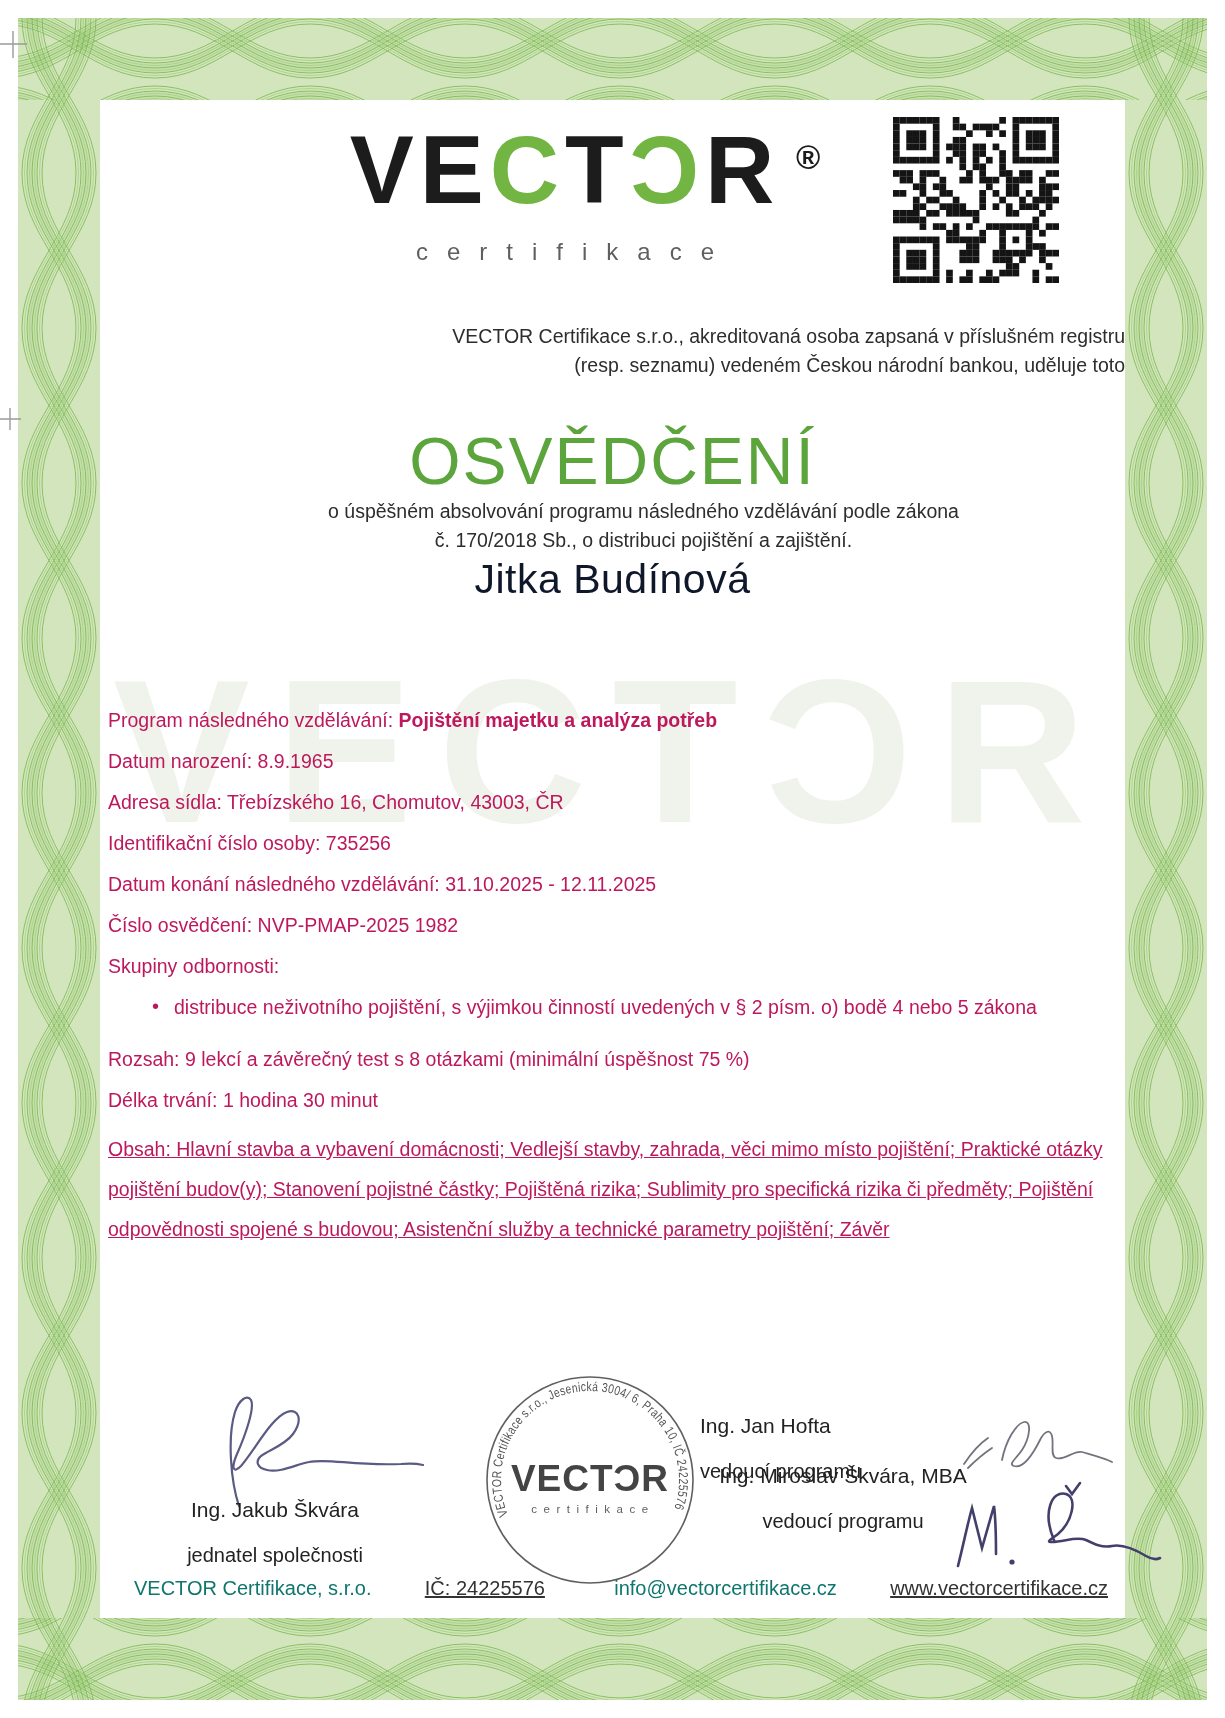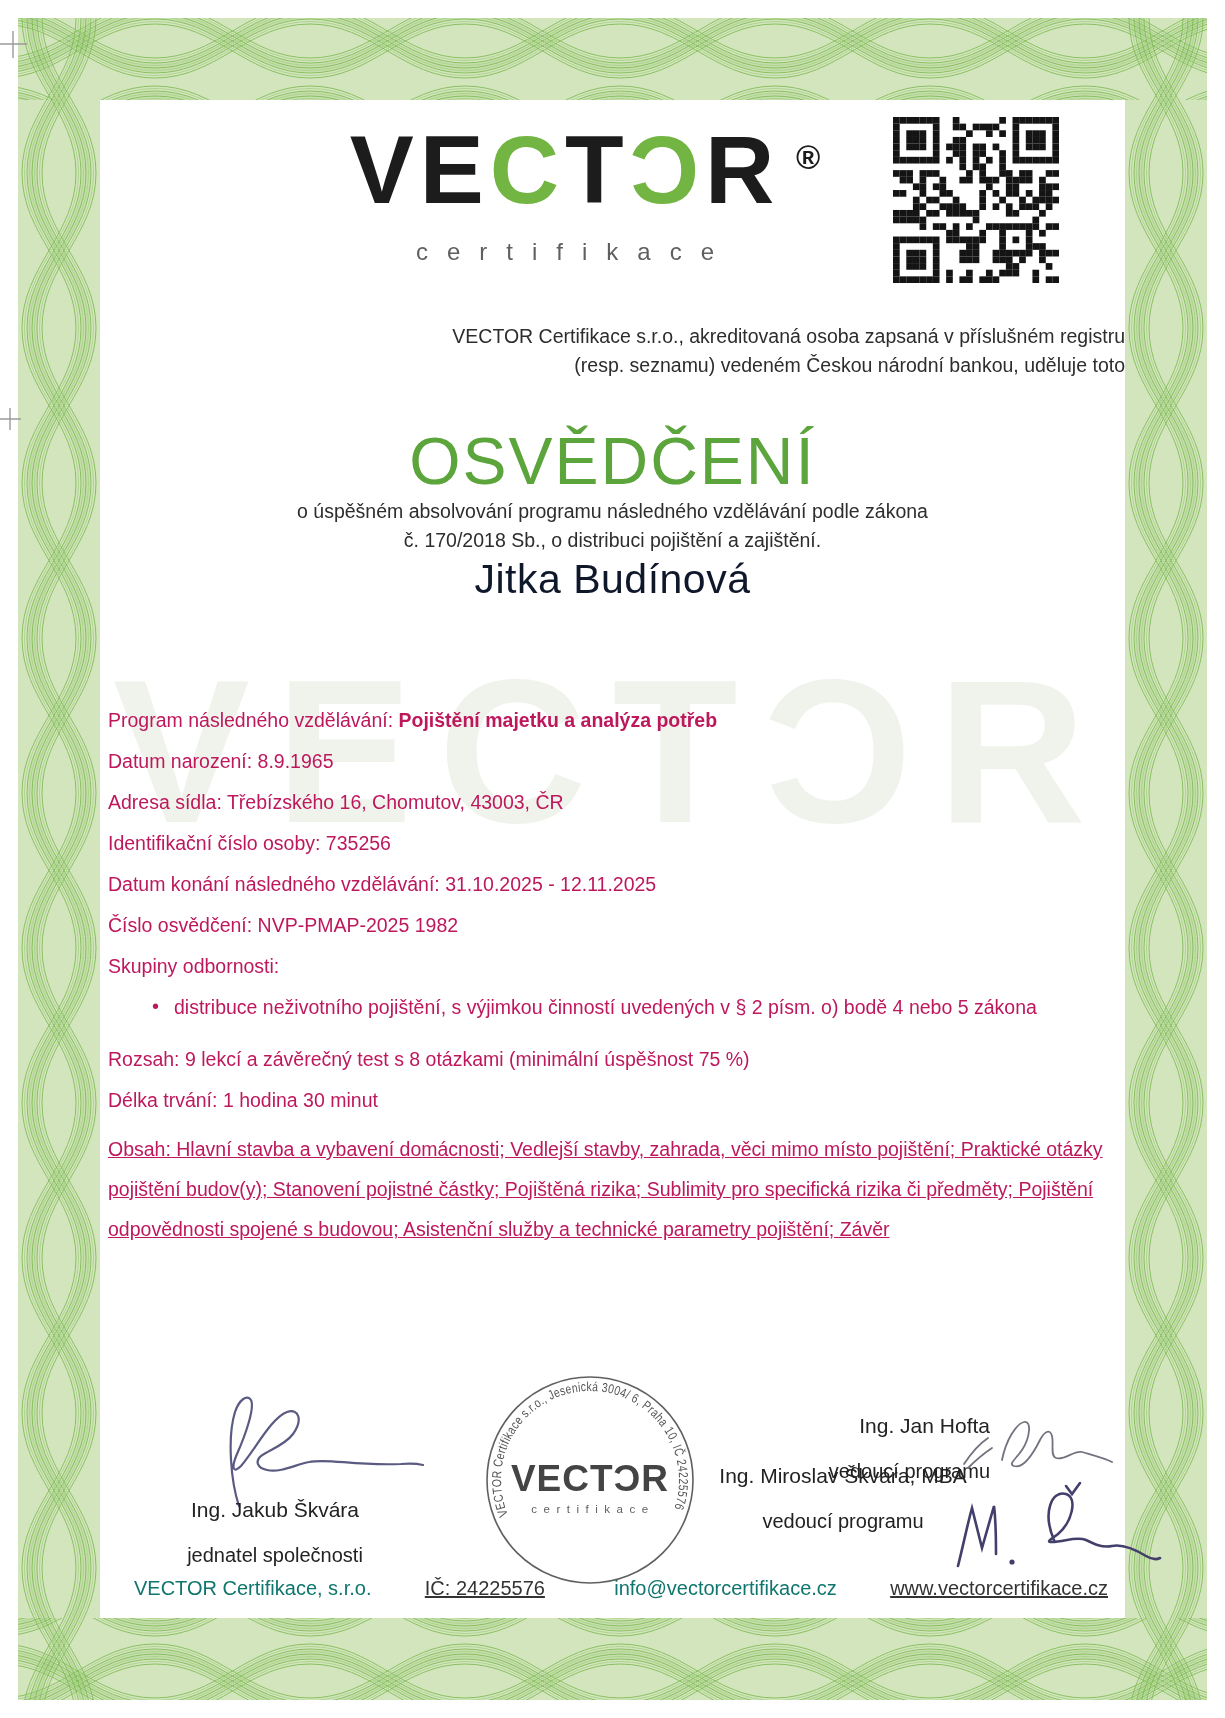--- a/index.html
+++ b/index.html
@@ -17,39 +17,39 @@
   .logo .reg{position:absolute;top:-12px;right:-40px;font-size:33px;letter-spacing:0;}
   .logo-sub{left:100px;top:238px;width:930px;text-align:center;font-size:24px;letter-spacing:19px;
             padding-left:19px;box-sizing:border-box;color:#5f5f5f;z-index:2;}
   .qr{left:893px;top:117px;width:166px;height:166px;z-index:2;}
   
   .issuer{left:100px;top:322px;width:1025px;text-align:right;font-size:19.5px;line-height:29px;
           color:#2d2d2d;z-index:2;}
   .cert-title{left:100px;top:410px;width:1025px;text-align:center;font-size:66px;line-height:102px;
               color:#5ca53c;letter-spacing:2px;z-index:2;}
   .cert-sub{left:100px;top:497px;width:1025px;text-align:center;font-size:19.5px;line-height:29px;
-            color:#2d2d2d;z-index:2;}
+            color:#2d2d2d;z-index:2;padding-left:31px;}
   .recipient{left:100px;top:556px;width:1025px;text-align:center;font-size:41px;font-weight:400;
              color:#0f172a;letter-spacing:0.5px;z-index:2;}
   .watermark{left:100px;top:648px;width:1025px;text-align:center;font-size:205px;line-height:205px;
              font-weight:700;letter-spacing:26px;color:#f0f3eb;z-index:1;white-space:nowrap;}
   
   .details{left:108px;top:708px;width:1012px;font-size:19.5px;line-height:24px;color:#be185d;z-index:2;}
   .details .d-line{margin-bottom:17px;}
   .details .bold{font-weight:700;}
   .bullet-item{margin:0 0 28px 0;padding-left:66px;position:relative;}
   .bullet-item .dot{position:absolute;left:44px;top:-1px;font-size:20px;}
   .d-par{line-height:40px;margin-top:2px;text-decoration:underline;}
   
   .sig-left-img{left:205px;top:1390px;z-index:2;}
   .sig-left-txt{left:140px;top:1498px;width:270px;text-align:center;z-index:2;}
   .sig-name{font-size:21px;color:#222;}
   .sig-role{font-size:20px;color:#222;margin-top:22px;}
   .stamp{left:480px;top:1370px;z-index:2;opacity:0.88;}
-  .sig-rt-txt{left:700px;top:1414px;width:290px;text-align:right;z-index:2;}
+  .sig-rt-txt{left:700px;top:1414px;width:290px;text-align:left;z-index:2;}
   .sig-rb-txt{left:688px;top:1464px;width:310px;text-align:center;z-index:2;}
   .sig-hofta-img{left:958px;top:1412px;z-index:2;}
   .sig-skvara-img{left:950px;top:1478px;z-index:2;}
   
   .footer{left:118px;top:1577px;width:990px;display:flex;justify-content:space-between;
           align-items:baseline;font-size:20px;z-index:4;}
   .footer .green{color:#0f766e;margin-left:16px;}
   .footer .dark{color:#333;text-decoration:underline;}
 </style>
 </head>

